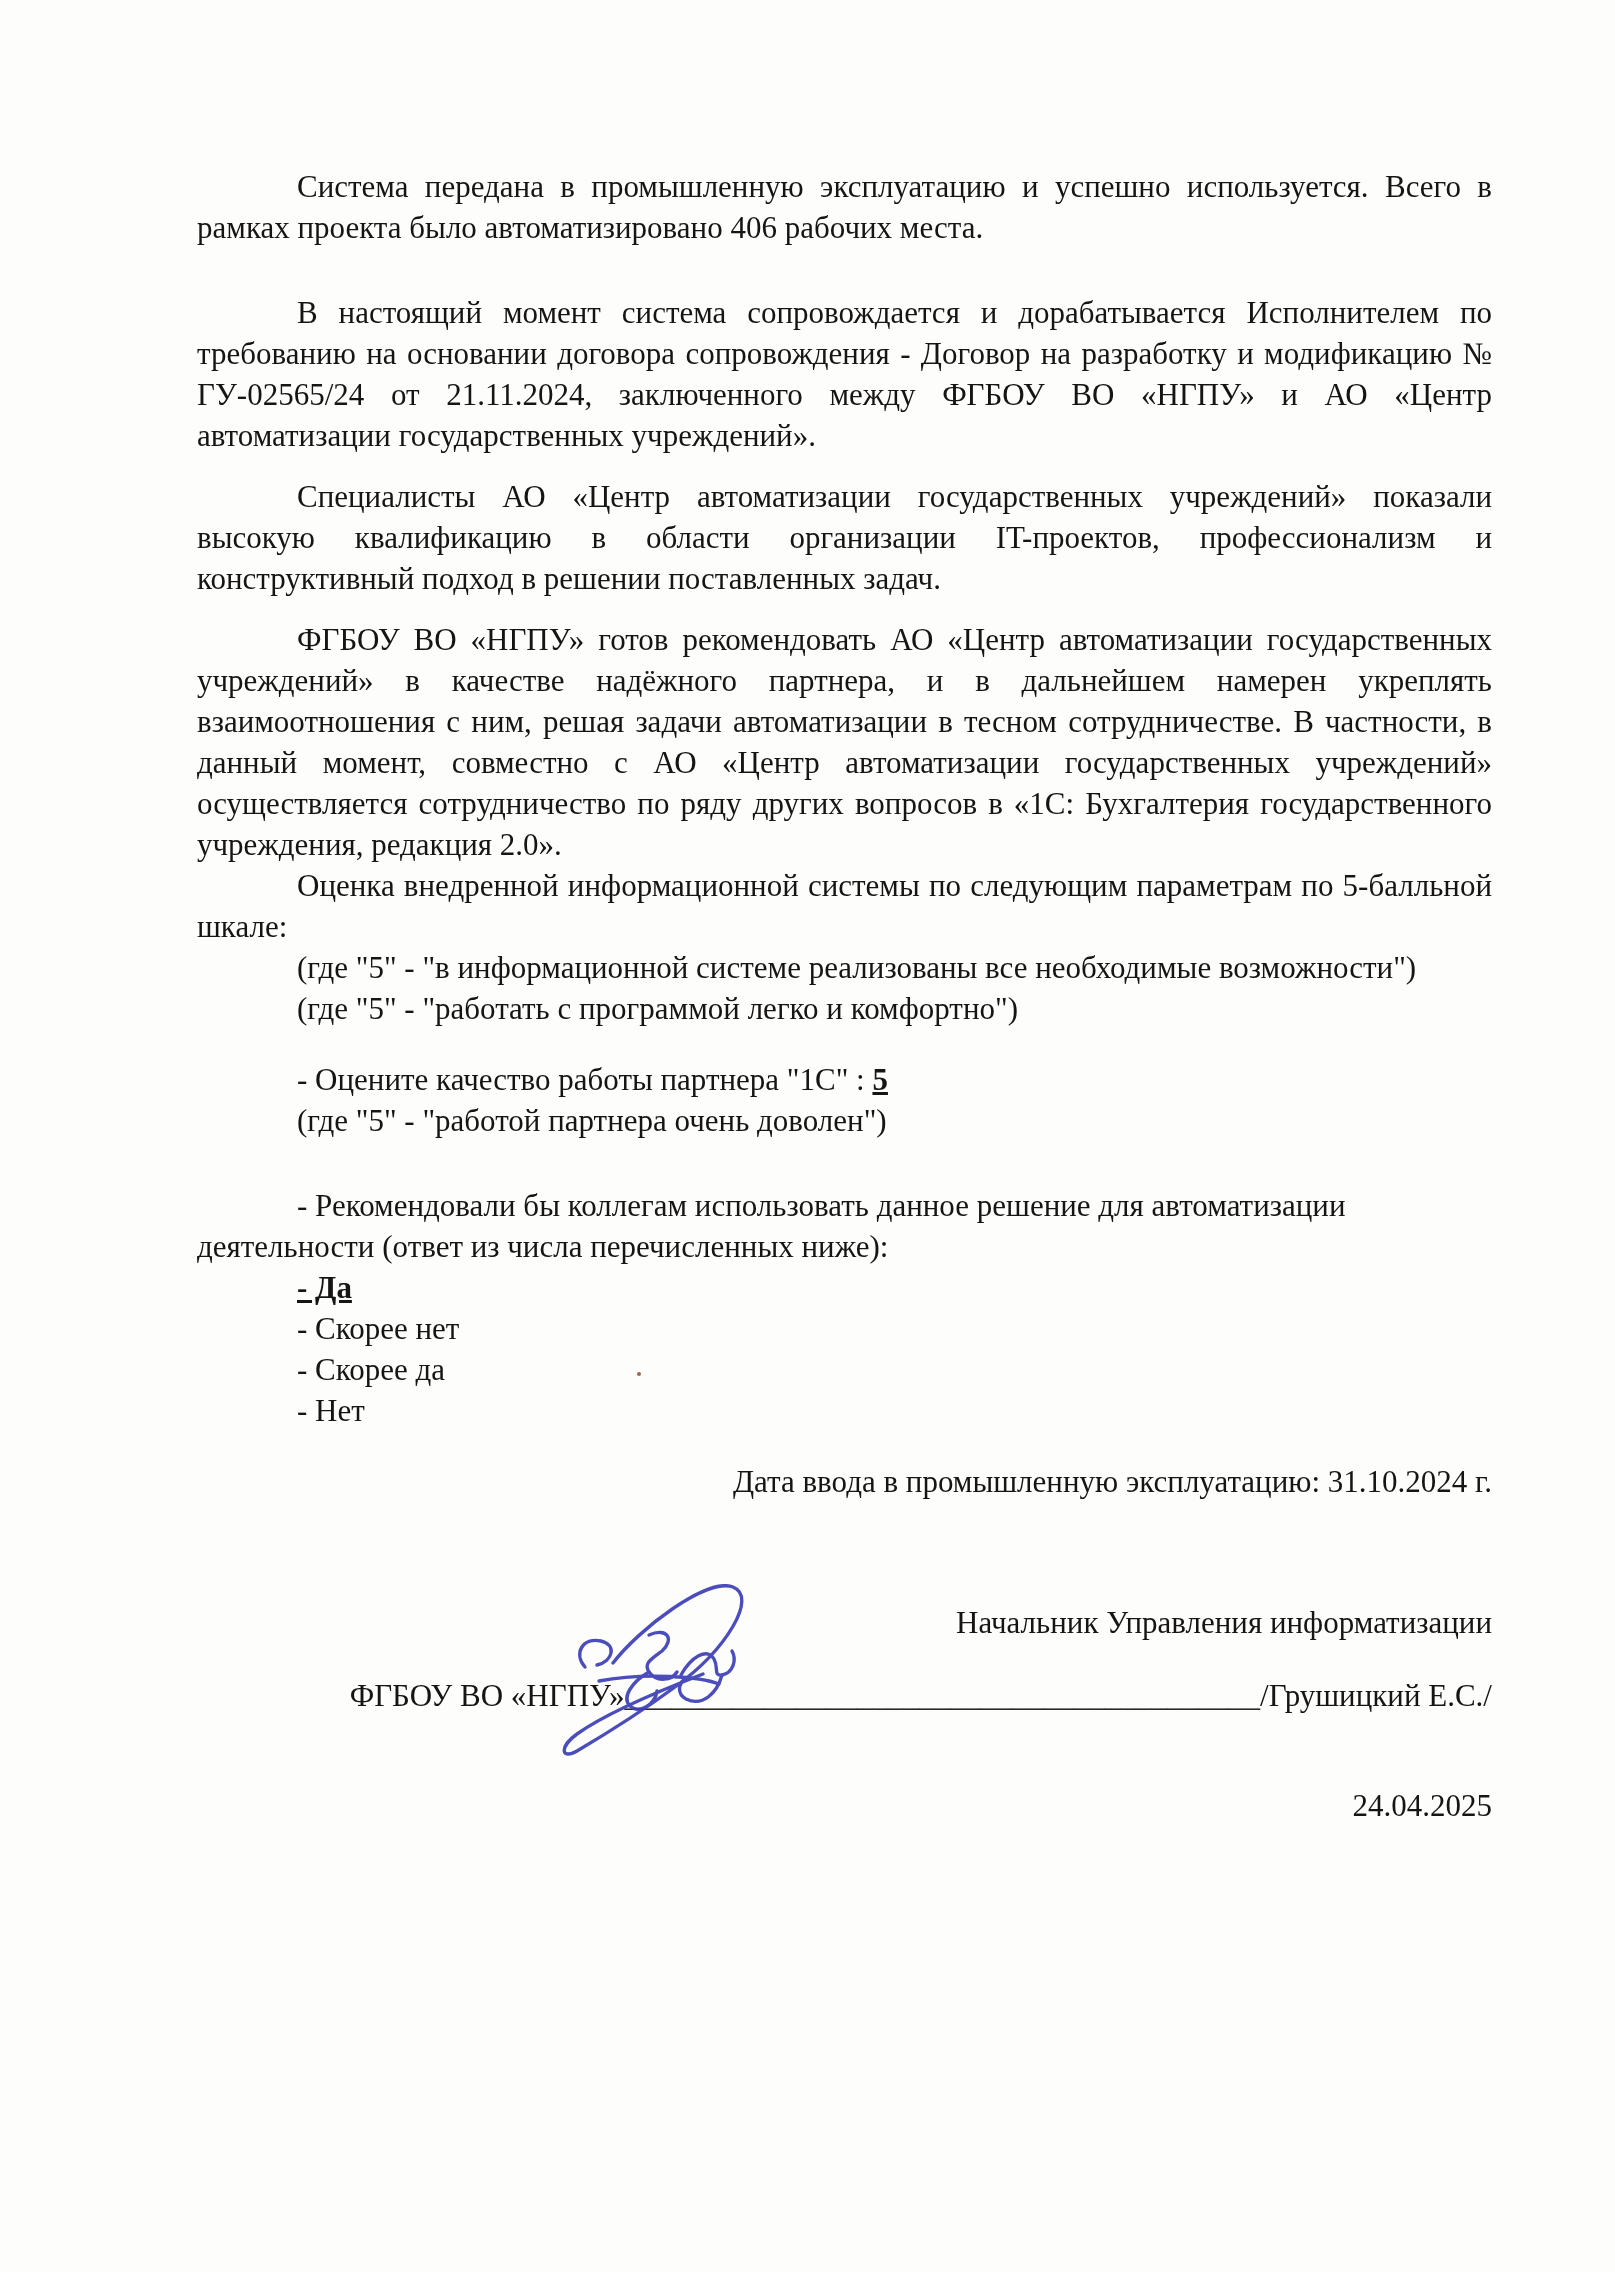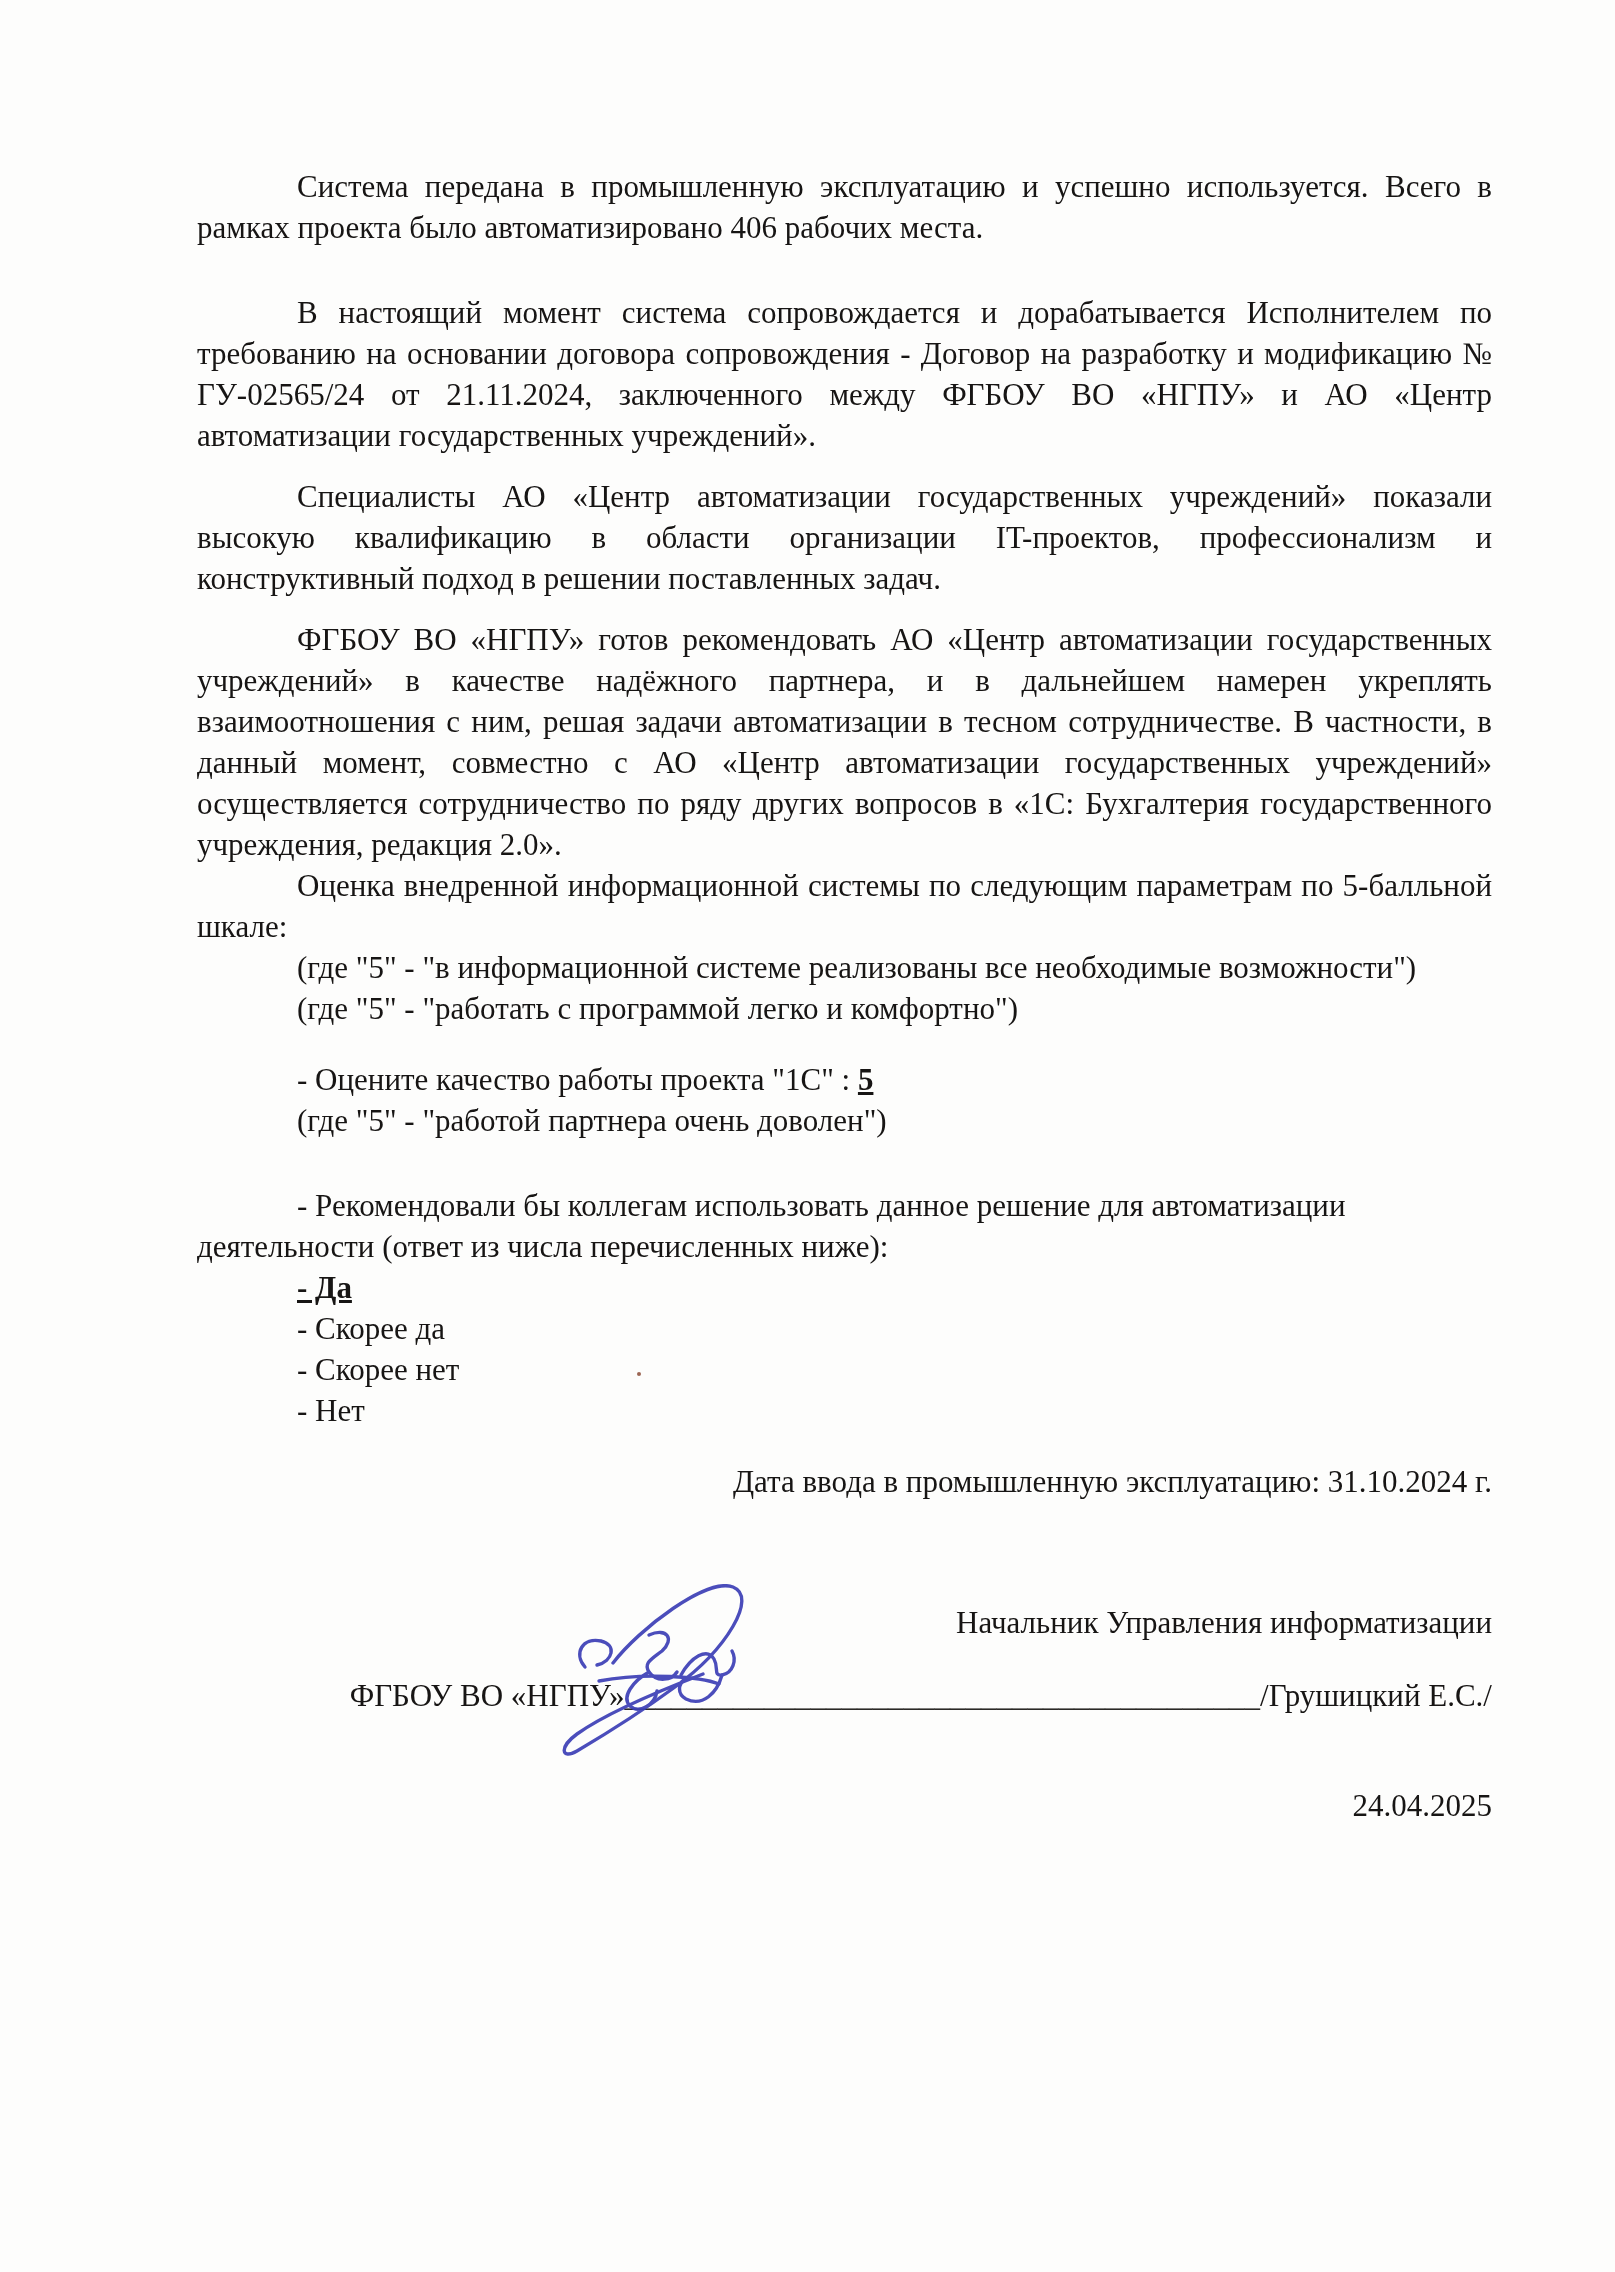--- a/index.html
+++ b/index.html
@@ -61,26 +61,26 @@
   <div class="content">
 
     <div>
         <p class="p s-body"><span>Система передана в промышленную эксплуатацию и успешно используется. Всего в рамках проекта было автоматизировано 406 рабочих места.</span></p>
         <p class="p s-body g-line"><span>В настоящий момент система сопровождается и дорабатывается Исполнителем по требованию на основании договора сопровождения - Договор на разработку и модификацию № ГУ-02565/24 от 21.11.2024, заключенного между ФГБОУ ВО «НГПУ» и АО «Центр автоматизации государственных учреждений».</span></p>
         <p class="p s-body g-half"><span>Специалисты АО «Центр автоматизации государственных учреждений» показали высокую квалификацию в области организации IT-проектов, профессионализм и конструктивный подход в решении поставленных задач.</span></p>
         <p class="p s-body g-half"><span>ФГБОУ ВО «НГПУ» готов рекомендовать АО «Центр автоматизации государственных учреждений» в качестве надёжного партнера, и в дальнейшем намерен укреплять взаимоотношения с ним, решая задачи автоматизации в тесном сотрудничестве. В частности, в данный момент, совместно с АО «Центр автоматизации государственных учреждений» осуществляется сотрудничество по ряду других вопросов в «1С: Бухгалтерия государственного учреждения, редакция 2.0».</span></p>
         <p class="p s-body"><span>Оценка внедренной информационной системы по следующим параметрам по 5-балльной шкале:</span></p>
         <p class="p s-item"><span>(где "5" - "в информационной системе реализованы все необходимые возможности")</span></p>
         <p class="p s-item"><span>(где "5" - "работать с программой легко и комфортно")</span></p>
-        <p class="p s-item g-blank"><span>- Оцените качество работы проекта "1С" : </span><span class="bu">5</span></p>
+        <p class="p s-item g-blank"><span>- Оцените качество работы партнера "1С" : </span><span class="bu">5</span></p>
         <p class="p s-item"><span>(где "5" - "работой партнера очень доволен")</span></p>
         <p class="p s-left g-line"><span>- Рекомендовали бы коллегам использовать данное решение для автоматизации деятельности (ответ из числа перечисленных ниже):</span></p>
         <p class="p s-item"><span class="bu">- Да</span></p>
+        <p class="p s-item"><span>- Скорее нет</span></p>
         <p class="p s-item"><span>- Скорее да</span></p>
-        <p class="p s-item"><span>- Скорее нет</span></p>
         <p class="p s-item"><span>- Нет</span></p>
         <p class="p s-flush g-blank"><span>Дата ввода в промышленную эксплуатацию: 31.10.2024 г.</span></p>
       </div>
 
     <p class="p s-flush sig-role">Начальник Управления информатизации</p>
 
     <p class="p s-flush sig-line"><span>ФГБОУ ВО «НГПУ»</span><span class="blank">_________________________________________</span><span>/Грушицкий Е.С./</span><svg class="ink" viewBox="0 0 205 190" aria-hidden="true" style="color: rgb(60, 63, 182);">
         <g fill="none" stroke="currentColor" stroke-width="3.4" stroke-linecap="round" stroke-linejoin="round" opacity="0.92">
           <path d="M 58,88 C 84,54 152,2 178,12 C 203,22 172,74 120,112 C 86,137 44,163 22,176 C 6,185 4,172 22,159 C 50,139 104,116 148,99"></path>
           <path d="M 30,92 C 18,78 28,62 46,66 C 62,70 58,86 42,90"></path>

